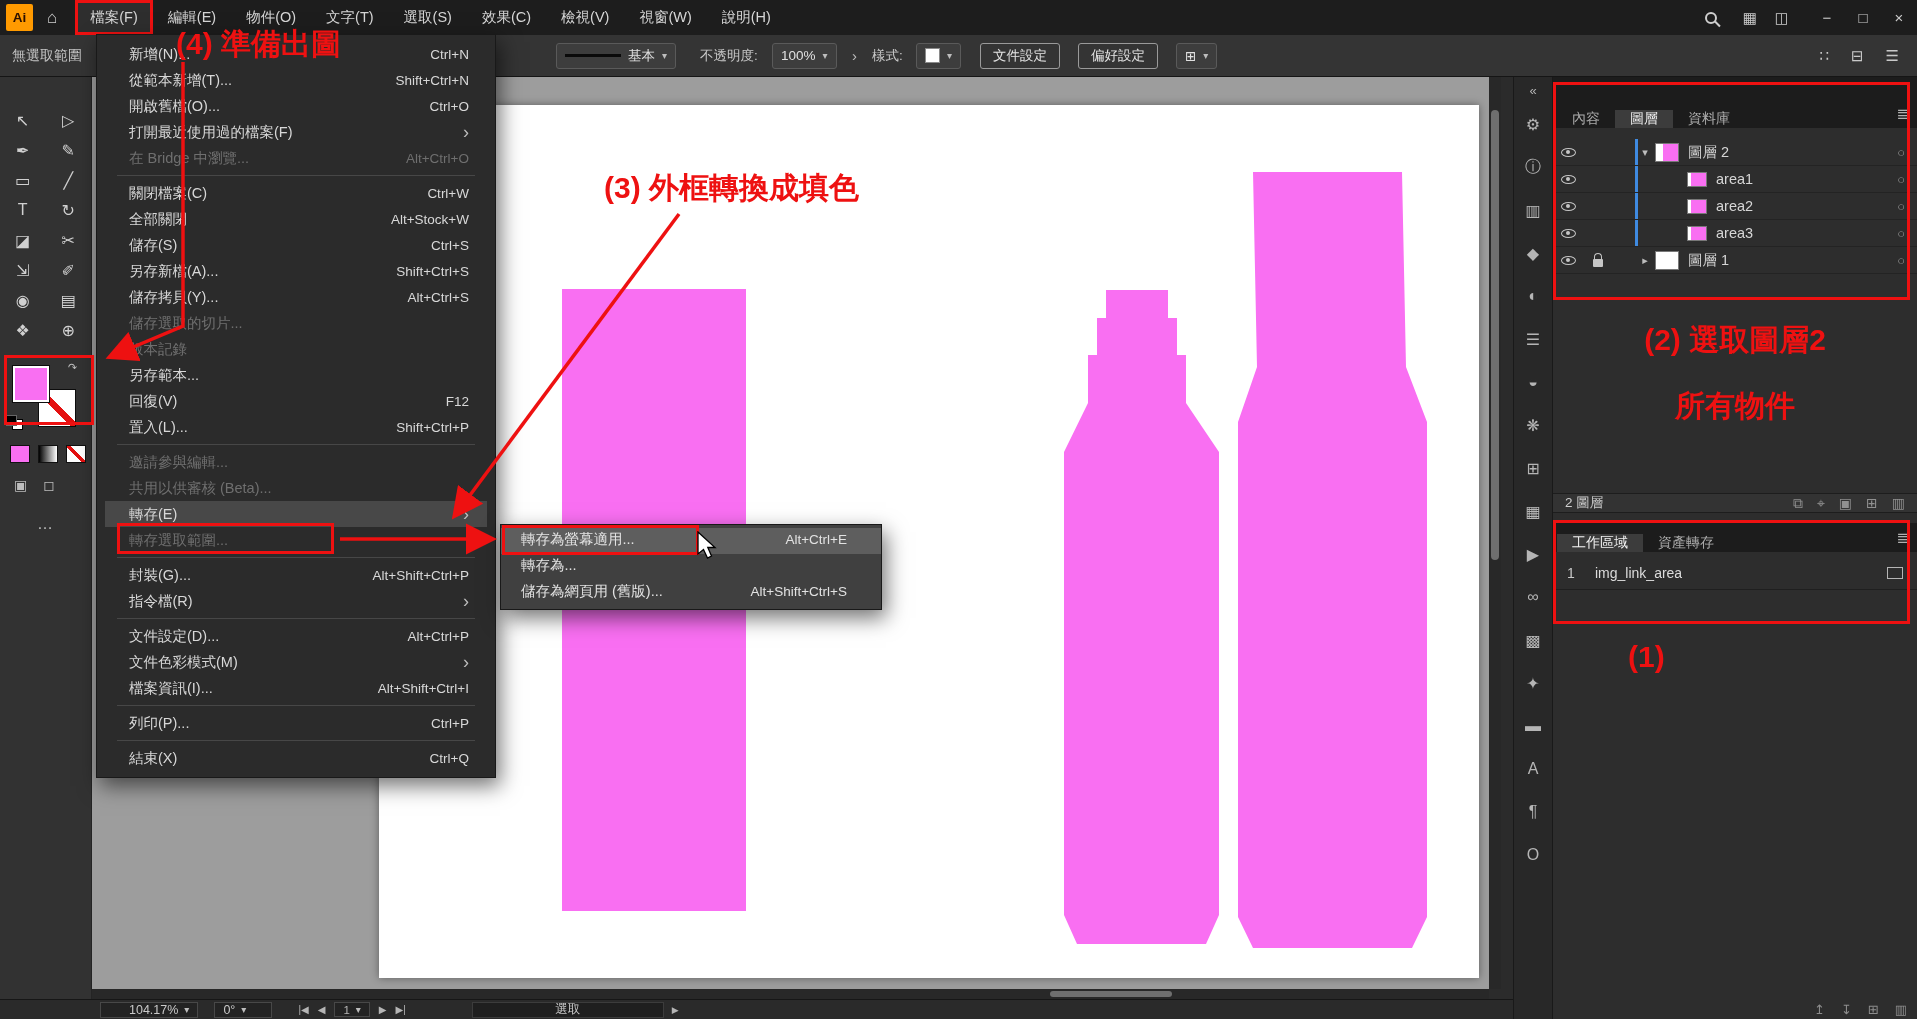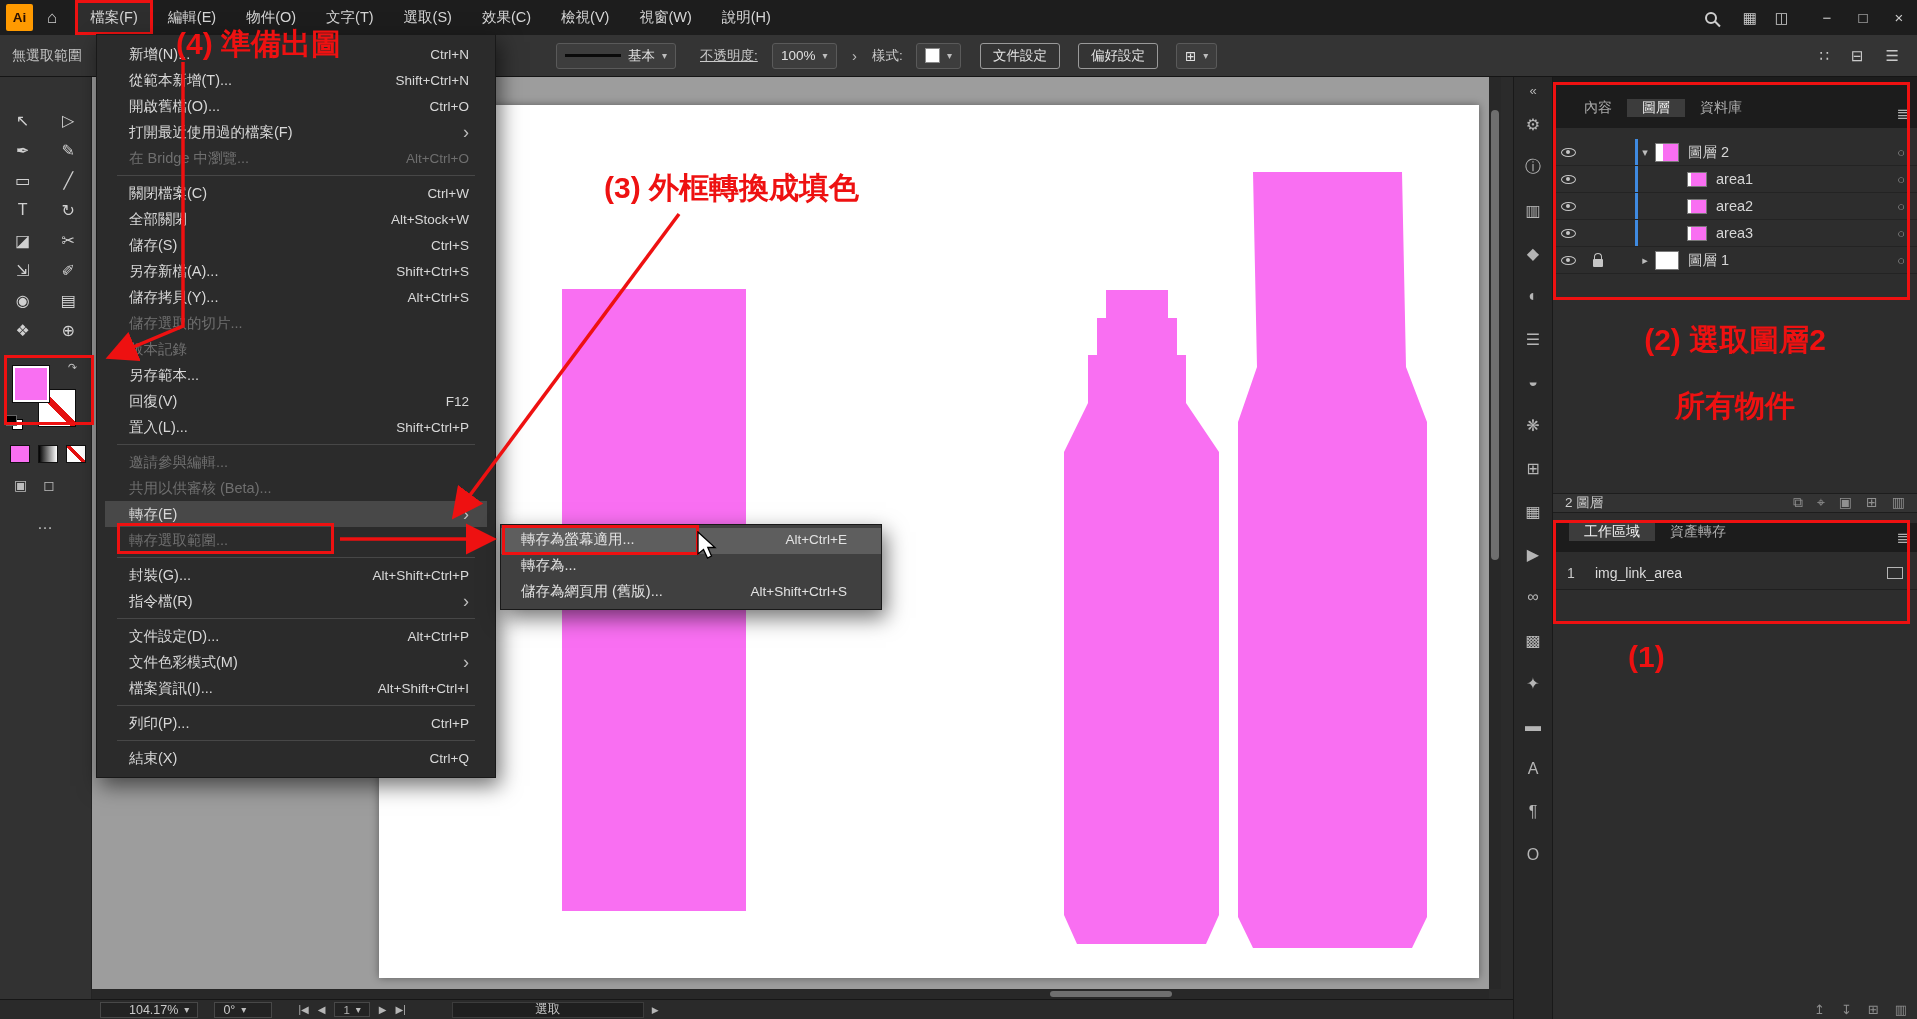--- a/index.html
+++ b/index.html
@@ -63,33 +63,33 @@
   .hscroll{position:absolute;left:92px;top:989px;width:1397px;height:10px;background:#282828;z-index:3;}
   .hthumb{position:absolute;left:958px;top:2px;width:122px;height:6px;background:#6f6f6f;border-radius:3px;}
 
   
   .statusbar{position:absolute;left:0;top:999px;width:1513px;height:20px;background:#2a2a2a;border-top:1px solid #161616;display:flex;align-items:center;z-index:3;font-size:12.5px;color:#c9c9c9;}
   .sb-combo{display:flex;align-items:center;gap:6px;padding:0 8px;height:16px;background:#232323;border:1px solid #484848;white-space:nowrap;}
   .sb-combo.z{margin-left:100px;padding-left:28px;}
   .sb-combo.r{margin-left:16px;min-width:58px;}
   .sb-nav{display:flex;align-items:center;gap:9px;margin-left:26px;color:#b5b5b5;font-size:10px;}
   .sb-nav .sb-combo{font-size:11.5px;height:15px;}
-  .sb-status{margin-left:46px;width:192px;height:16px;background:#1f1f1f;border:1px solid #3c3c3c;display:flex;align-items:center;justify-content:center;color:#cacaca;}
+  .sb-status{margin-left:66px;width:192px;height:16px;background:#1f1f1f;border:1px solid #3c3c3c;display:flex;align-items:center;justify-content:center;color:#cacaca;}
   .sb-expand{margin-left:8px;font-size:9px;color:#b5b5b5;}
 
   
   .right-strip{position:absolute;left:1513px;top:77px;width:40px;height:942px;background:#282828;border-left:1px solid #191919;border-right:1px solid #191919;z-index:3;}
   .strip-collapse{height:26px;display:flex;align-items:center;justify-content:center;color:#b5b5b5;font-size:13px;}
   .strip-icons{display:flex;flex-direction:column;gap:13px;margin-top:6px;}
   .strip-icon{height:30px;display:flex;align-items:center;justify-content:center;font-size:16px;color:#b5b5b5;}
 
   
   .right-panel{position:absolute;left:1553px;top:77px;width:364px;height:942px;background:#2d2d2d;z-index:3;}
   .panel-topstrip{position:absolute;left:0;top:0;right:0;height:22px;background:#1c1c1c;}
-  .ptabs{position:absolute;left:0;right:0;height:29px;background:#1c1c1c;display:flex;align-items:flex-start;padding-left:16px;}
+  .ptabs{position:absolute;left:0;right:0;height:29px;background:#1c1c1c;display:flex;align-items:flex-end;padding-left:4px;}
   .ptab{padding:0 15px;display:flex;align-items:center;font-size:14px;color:#ababab;white-space:nowrap;}
   .ptab.active{background:#3c3c3c;color:#f2f2f2;}
   .pmenu{margin-left:auto;margin-right:8px;align-self:center;color:#b0b0b0;font-size:15px;}
   .layers-list{position:absolute;left:0;right:0;top:62px;}
   .layer-row{height:27px;display:flex;align-items:center;position:relative;font-size:14.5px;color:#d6d6d6;border-bottom:1px solid rgba(0,0,0,.22);}
   .layer-row.selected::before{content:'';position:absolute;left:82px;top:0;bottom:0;width:3px;background:#3f8ae0;}
   .cell{display:flex;justify-content:center;align-items:center;}
   .eye-cell{width:30px;}
   .lock-cell{width:30px;}
   .chev{width:20px;margin-left:22px;color:#bdbdbd;font-size:11px;text-align:center;}
@@ -99,21 +99,21 @@
   .layer-row.item .thumb{width:20px;height:15px;}
   .thumb.split{background:linear-gradient(90deg,#fff 30%,var(--magenta) 30%);}
   .thumb.pink{background:linear-gradient(90deg,#fff 18%,var(--magenta) 18%);}
   .thumb.white{background:#fff;}
   .lname{white-space:nowrap;}
   .target{margin-left:auto;margin-right:12px;color:#9c9c9c;font-size:13px;}
   .eye{display:inline-block;width:15px;height:9px;border:1.6px solid #c6c6c6;border-radius:60%;position:relative;}
   .eye::after{content:'';position:absolute;width:4px;height:4px;background:#c6c6c6;border-radius:50%;left:50%;top:50%;transform:translate(-50%,-50%);}
   .lock{display:inline-block;width:10px;height:8px;background:#c6c6c6;border-radius:1px;position:relative;margin-top:5px;}
   .lock::before{content:'';position:absolute;width:6px;height:6px;border:1.6px solid #c6c6c6;border-bottom:none;border-radius:4px 4px 0 0;left:50%;transform:translateX(-50%);top:-6px;}
-  .layers-bottom{position:absolute;left:0;right:0;top:416px;height:20px;background:#333;border-top:1px solid #1d1d1d;border-bottom:1px solid #1d1d1d;display:flex;align-items:flex-start;padding:0 12px;font-size:13.5px;color:#cfcfcf;}
+  .layers-bottom{position:absolute;left:0;right:0;top:416px;height:20px;background:#333;border-top:1px solid #1d1d1d;border-bottom:1px solid #1d1d1d;display:flex;align-items:flex-end;padding:0 12px;font-size:13.5px;color:#cfcfcf;}
   .lb-icons{margin-left:auto;display:flex;gap:14px;color:#909090;font-size:14px;}
   .ab-row{position:absolute;left:0;right:0;top:479px;height:34px;display:flex;align-items:center;padding:0 14px;border-bottom:1px solid #1f1f1f;font-size:14px;}
   .ab-num{width:28px;color:#c9c9c9;}
   .ab-name{color:#dcdcdc;}
   .ab-icon{margin-left:auto;width:16px;height:12px;border:1.5px solid #b5b5b5;}
   .panel-bottom-icons{position:absolute;right:10px;bottom:2px;display:flex;gap:16px;color:#8d8d8d;font-size:13px;}
 
   
   .file-menu{position:absolute;left:96px;top:34px;width:400px;background:#2b2b2b;border:1px solid #191919;box-shadow:4px 8px 20px rgba(0,0,0,.55);padding:6px 8px;z-index:20;}
   .menu-item{height:26px;display:flex;align-items:center;padding:0 18px 0 24px;font-size:14.5px;color:#d8d8d8;position:relative;white-space:nowrap;}
@@ -185,21 +185,21 @@
 
   <div class="controlbar">
     <span class="cb-abs cb-status" style="left:12px;">無選取範圍</span>
     <div class="cb-abs" style="left:556px;">
       <div class="cb-combo">
         <span class="stroke-line"></span>
         <span>基本</span>
         <span class="caret">▾</span>
       </div>
     </div>
-    <span class="cb-abs cb-label" style="left:700px;text-decoration:underline;">不透明度:</span>
+    <span class="cb-abs cb-label" style="left:700px;">不透明度:</span>
     <div class="cb-abs" style="left:772px;">
       <div class="cb-combo">
         <span>100%</span>
         <span class="caret">▾</span>
       </div>
     </div>
     <span class="cb-abs cb-chev" style="left:852px;">›</span>
     <span class="cb-abs cb-label" style="left:872px;">樣式:</span>
     <div class="cb-abs" style="left:916px;">
       <div class="cb-combo">

